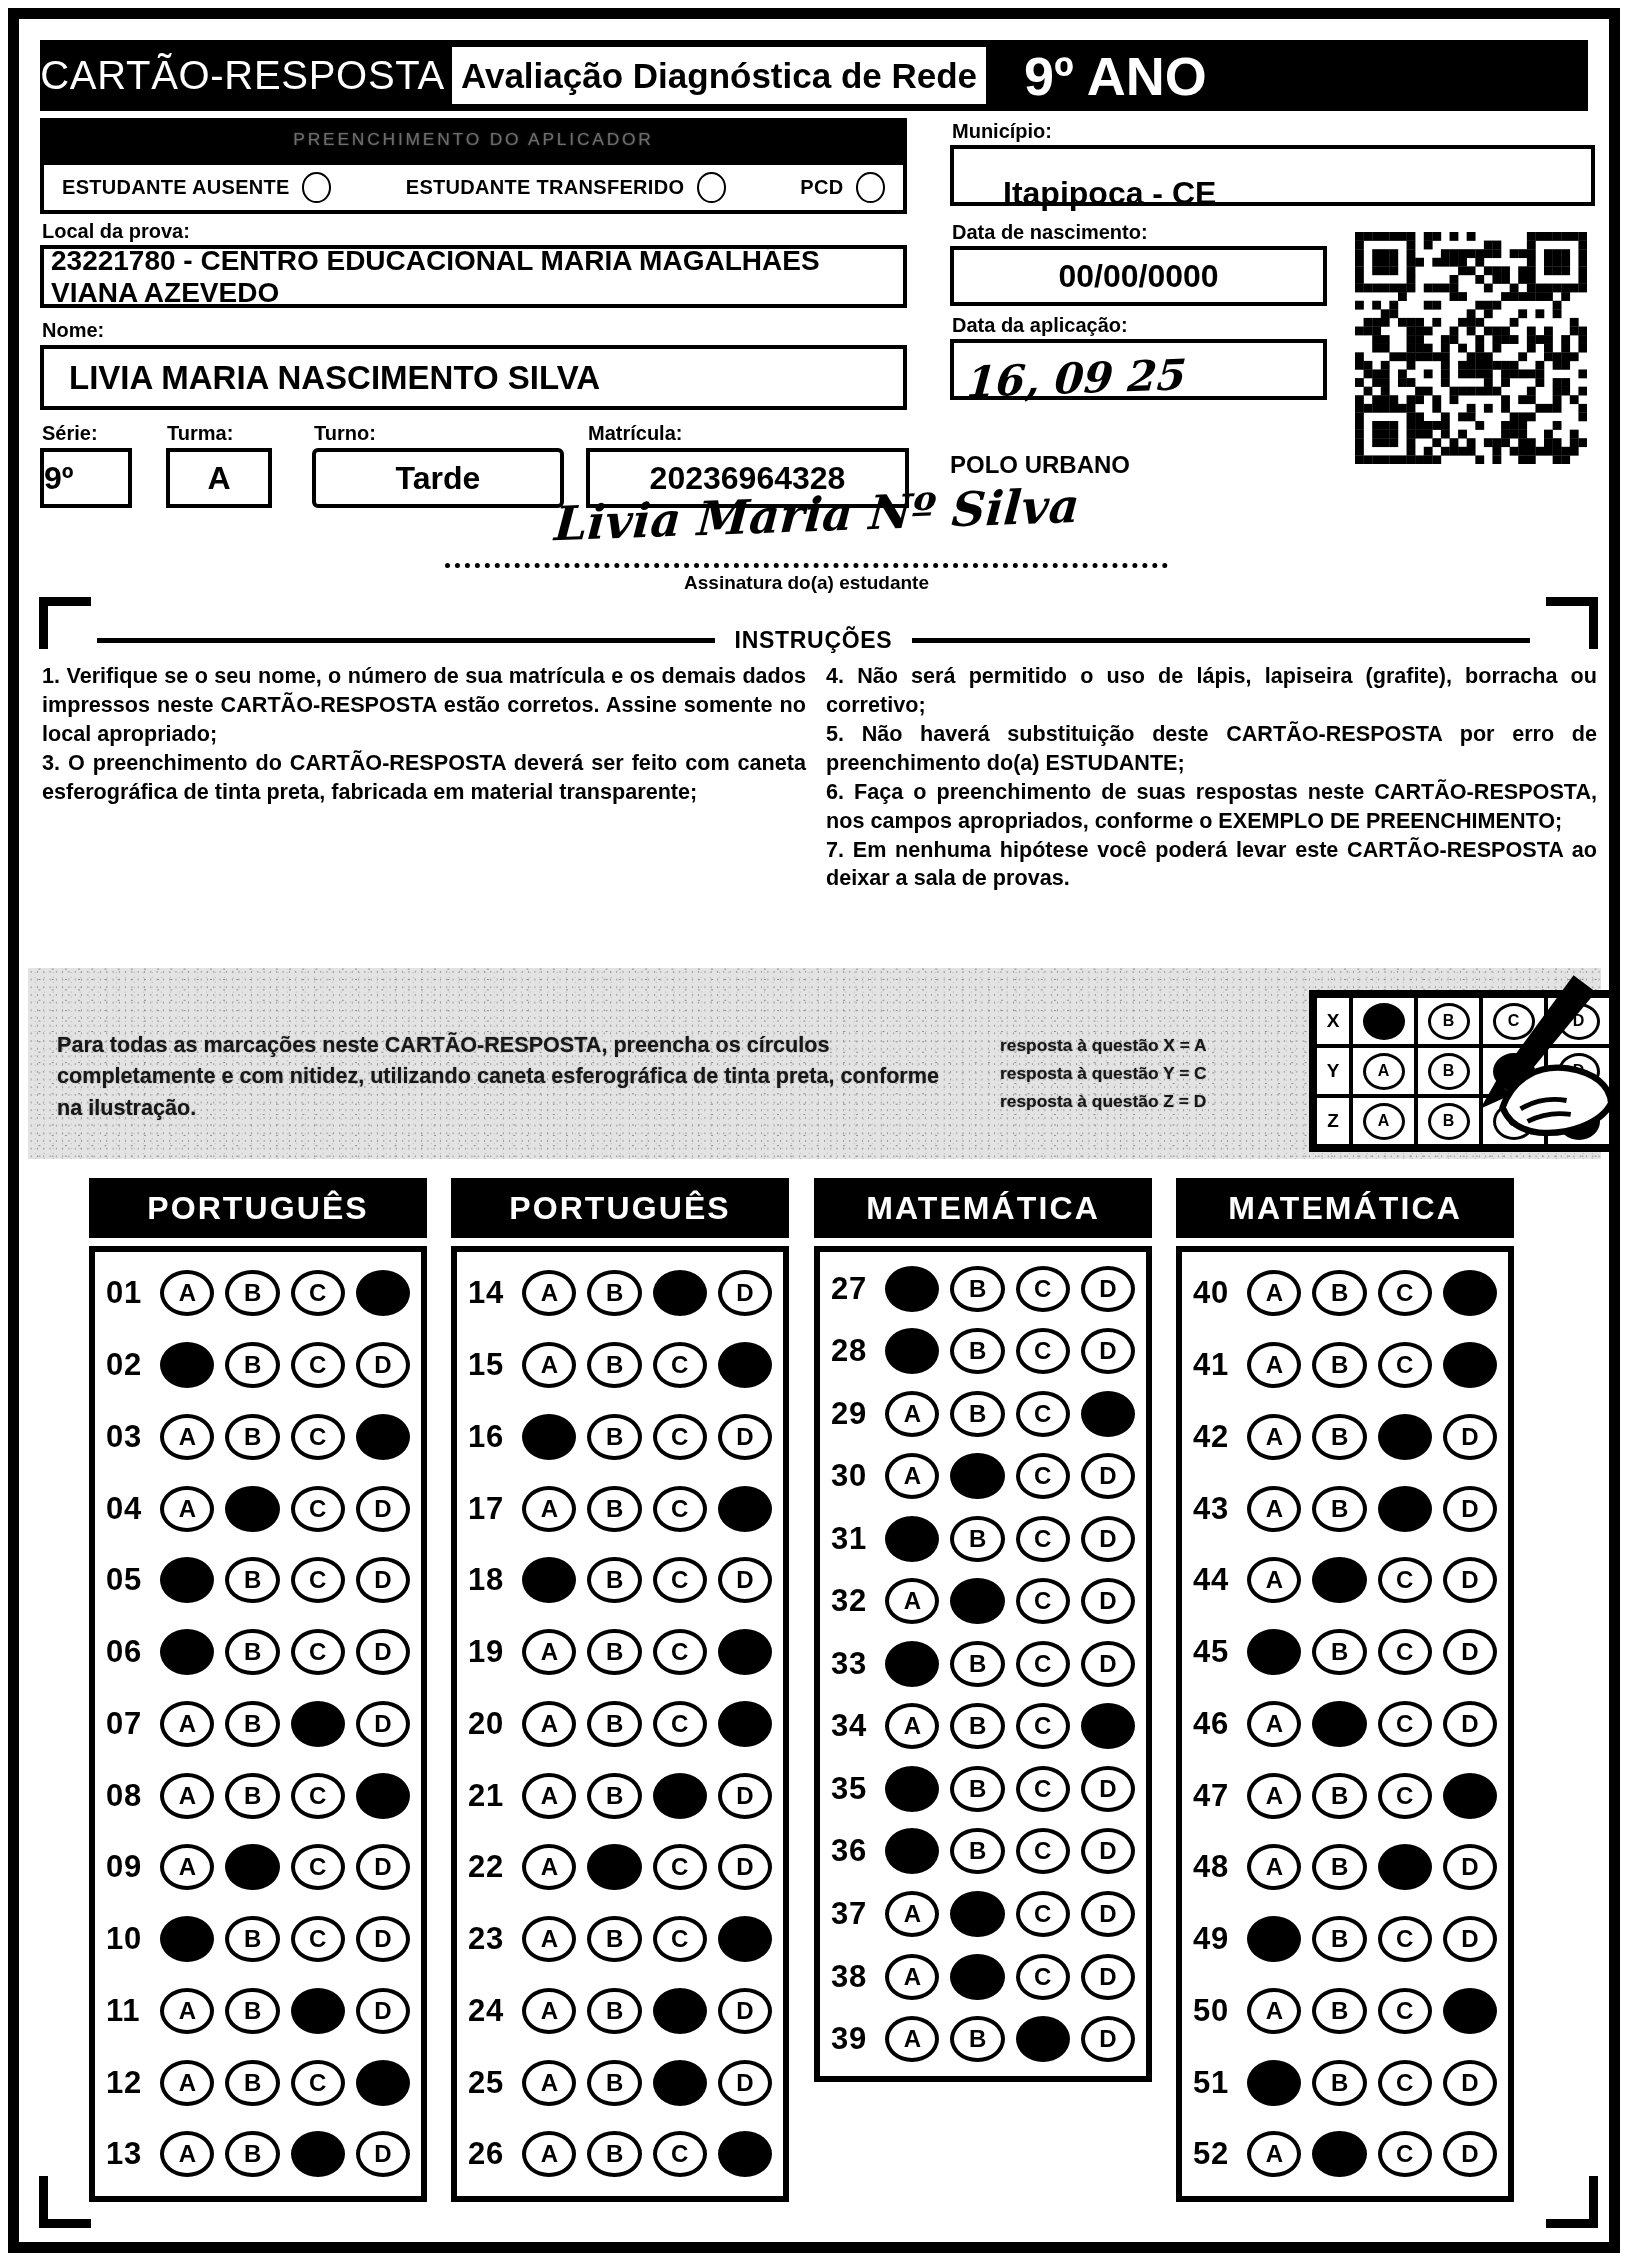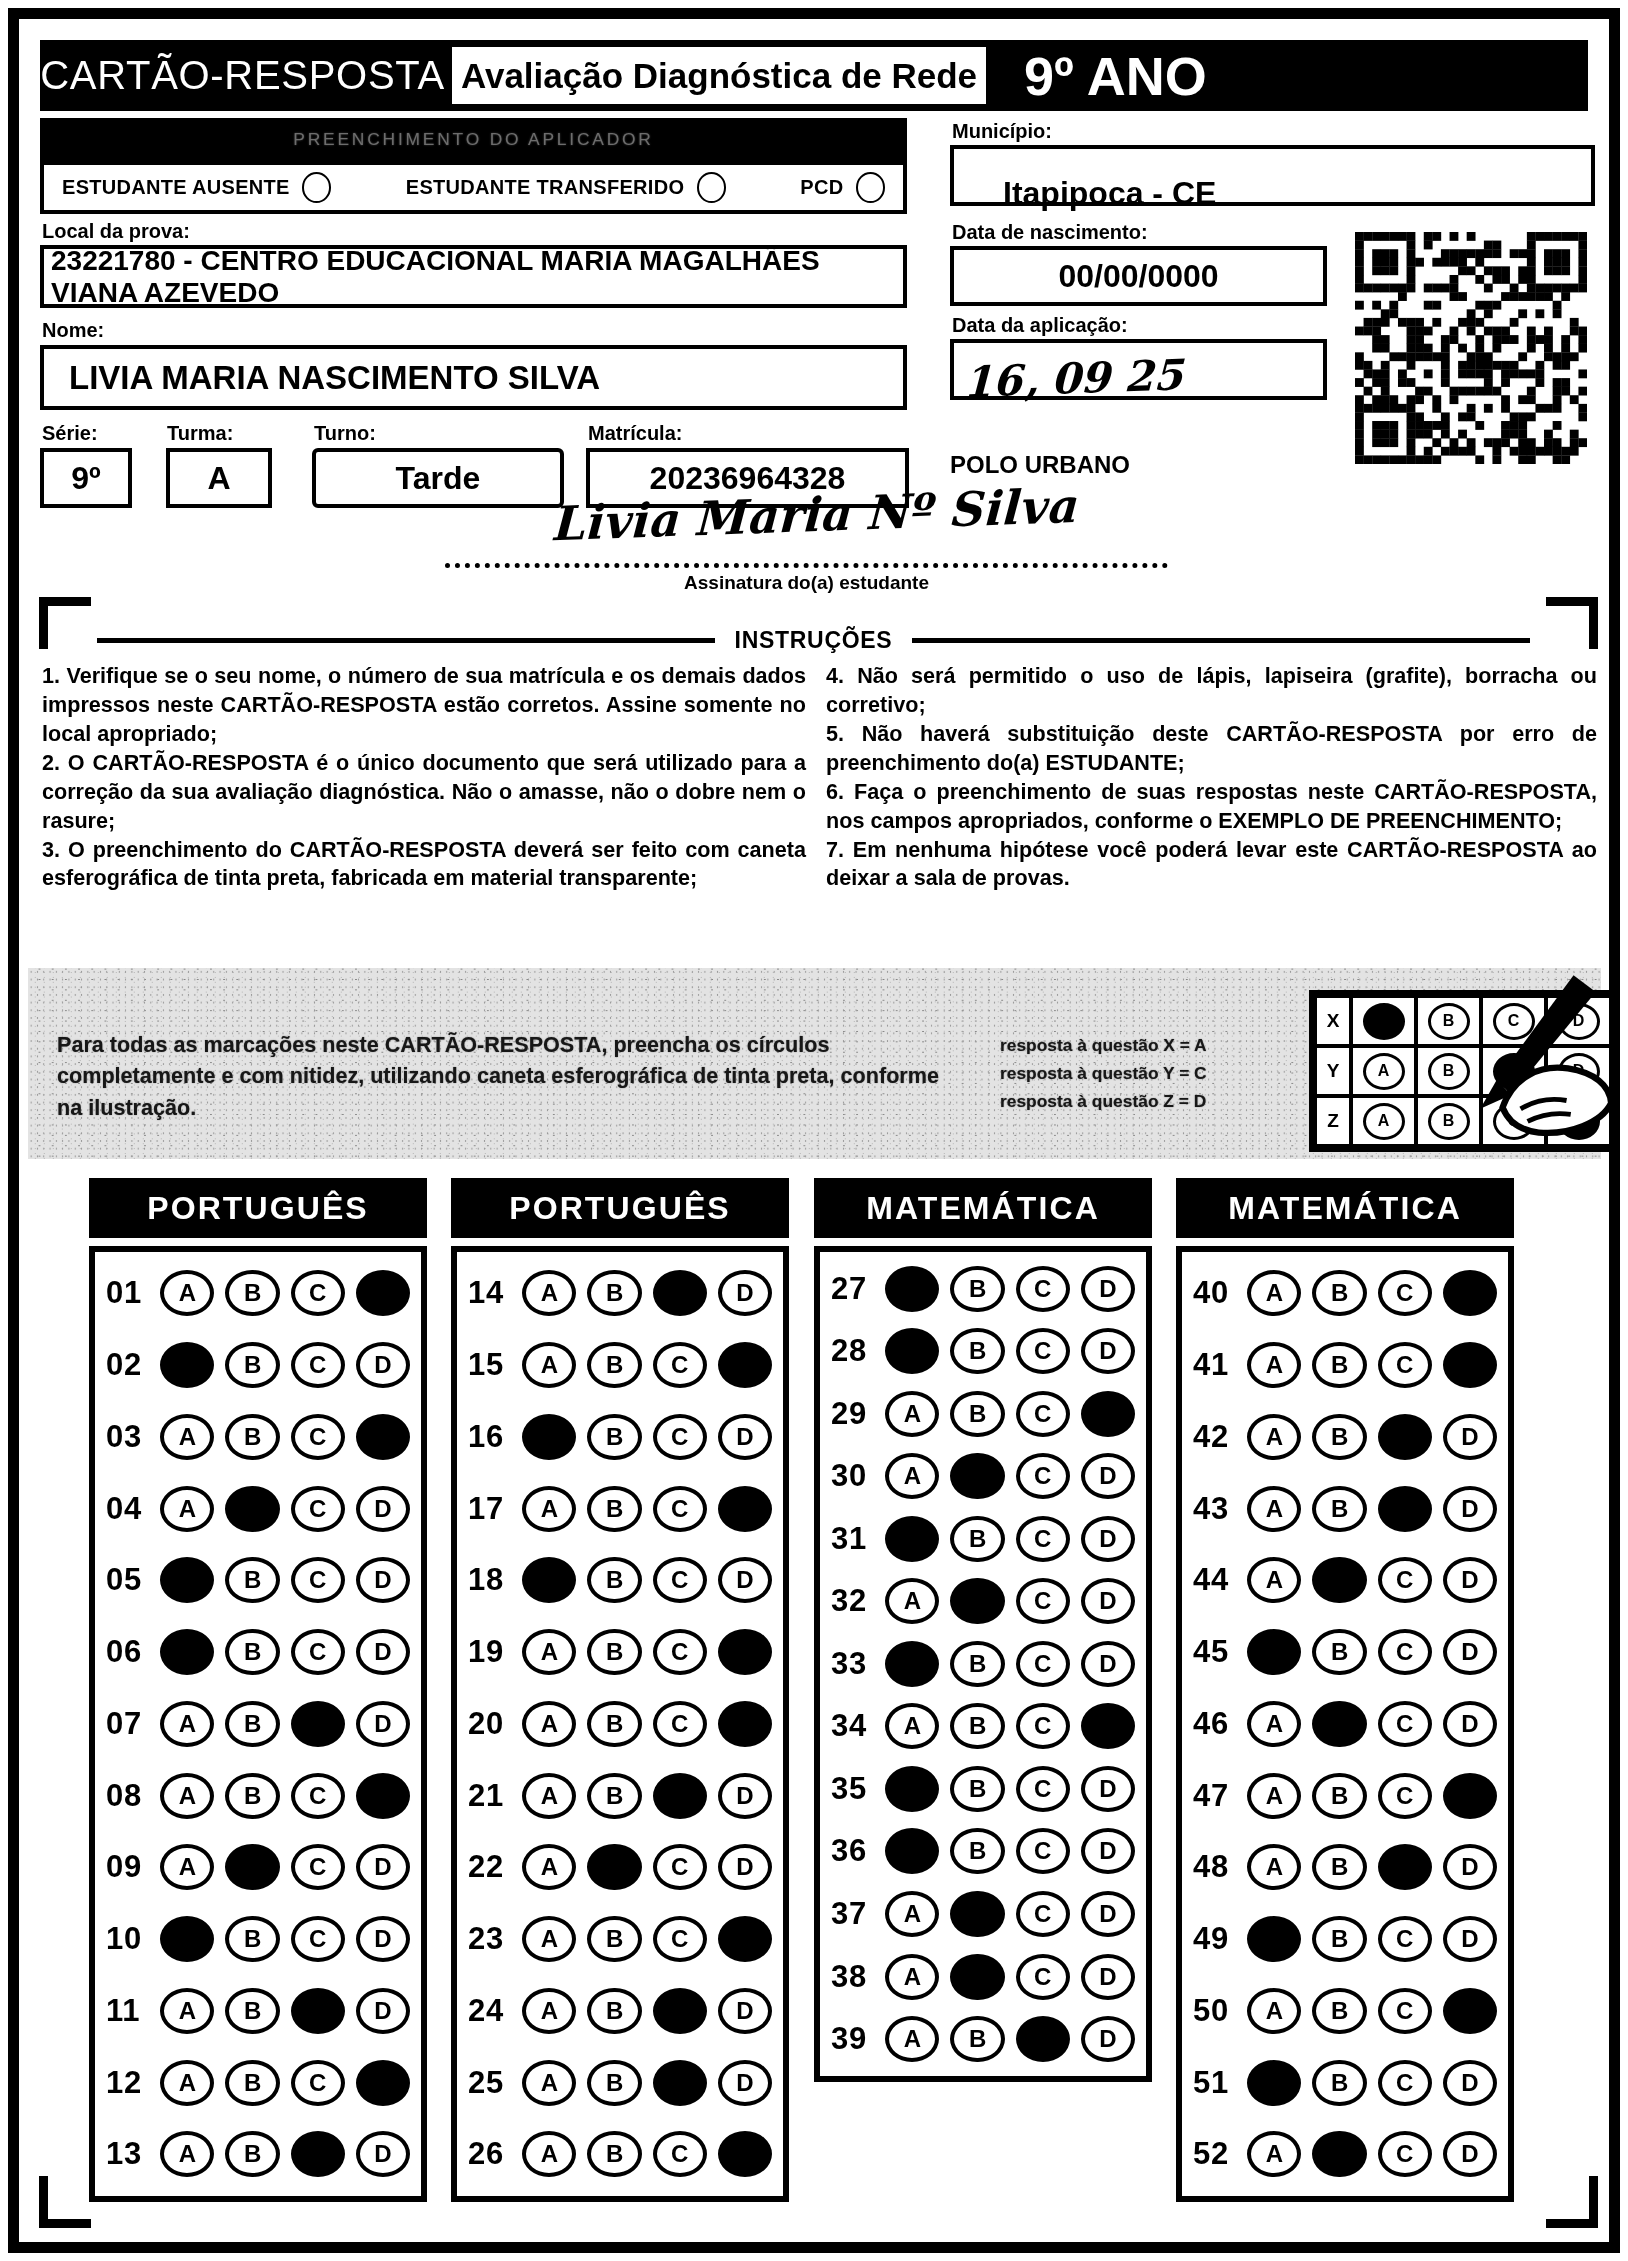--- a/index.html
+++ b/index.html
@@ -25,21 +25,21 @@
 
   .field-label{position:absolute;font-size:20px;font-weight:bold;}
   .field-box{position:absolute;border:4.9px solid #000;box-sizing:border-box;background:#fff;display:flex;align-items:center;}
   .field-box .val{font-weight:bold;}
 
   #local-box{left:40px;top:245px;width:867px;height:63px;padding-left:7px;}
   #local-box .val{font-size:28px;}
   #nome-box{left:40px;top:345px;width:867px;height:65px;padding-left:25px;}
   #nome-box .val{font-size:33px;}
 
-  #serie-box{left:40px;top:448px;width:92px;height:60px;justify-content:center;}
+  #serie-box{left:40px;top:448px;width:92px;height:60px;}
   #turma-box{left:166px;top:448px;width:106px;height:60px;justify-content:center;}
   #turno-box{left:312px;top:448px;width:252px;height:60px;justify-content:center;border-radius:6px;}
   #matricula-box{left:586px;top:448px;width:323px;height:60px;justify-content:center;}
   #serie-box .val,#turma-box .val,#turno-box .val,#matricula-box .val{font-size:32px;}
 
   #municipio-box{left:950px;top:145px;width:645px;height:61px;padding-left:49px;}
   #municipio-box .val{font-size:32px;margin-top:36px;}
   #nascimento-box{left:950px;top:246px;width:377px;height:60px;justify-content:center;}
   #nascimento-box .val{font-size:32px;}
   #aplicacao-box{left:950px;top:339px;width:377px;height:61px;padding-left:12.5px;overflow:visible;}
@@ -556,21 +556,20 @@
   <div class="corner tl" style="left:39px;top:597px;"></div>
   <div class="corner tr" style="left:1546px;top:597px;"></div>
 
   <div id="instr-title-row">
     <div class="rule"></div>
     <div class="t">INSTRUÇÕES</div>
     <div class="rule"></div>
   </div>
   <div id="instr-left" class="instr-col">
       <p>1. Verifique se o seu nome, o número de sua matrícula e os demais dados impressos neste CARTÃO-RESPOSTA estão corretos. Assine somente no local apropriado;</p>
-      <p>2. O CARTÃO-RESPOSTA é o único documento que será utilizado para a correção da sua avaliação diagnóstica. Não o amasse, não o dobre nem o rasure;</p>
       <p>3. O preenchimento do CARTÃO-RESPOSTA deverá ser feito com caneta esferográfica de tinta preta, fabricada em material transparente;</p>
     </div>
   <div id="instr-right" class="instr-col">
       <p>4. Não será permitido o uso de lápis, lapiseira (grafite), borracha ou corretivo;</p>
       <p>5. Não haverá substituição deste CARTÃO-RESPOSTA por erro de preenchimento do(a) ESTUDANTE;</p>
       <p>6. Faça o preenchimento de suas respostas neste CARTÃO-RESPOSTA, nos campos apropriados, conforme o EXEMPLO DE PREENCHIMENTO;</p>
       <p>7. Em nenhuma hipótese você poderá levar este CARTÃO-RESPOSTA ao deixar a sala de provas.</p>
     </div>
 
   <div id="example-band">

